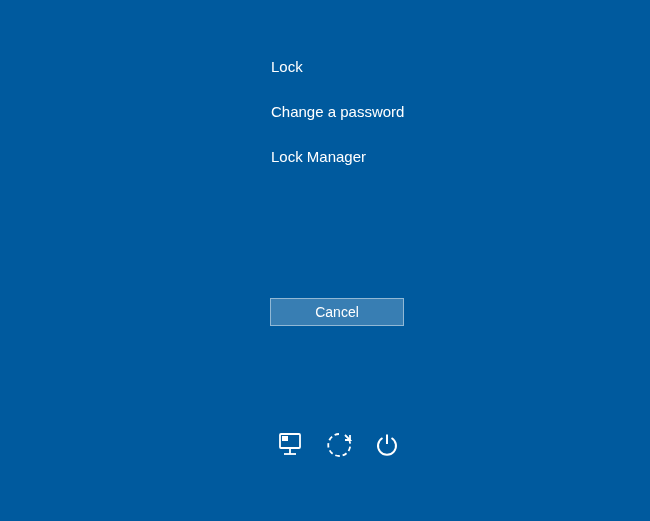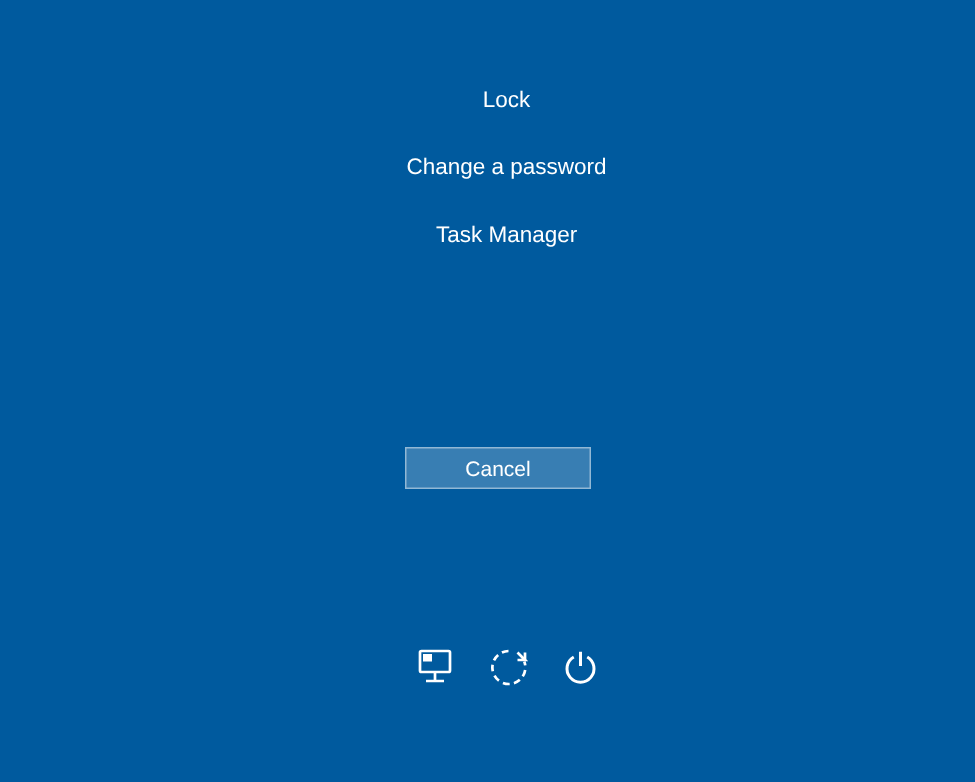--- a/index.html
+++ b/index.html
@@ -21,27 +21,27 @@
       left: 271px;
       top: 58px;
     }
     .menu-item {
       font-size: 15px;
       font-weight: 400;
       color: #ffffff;
       margin-bottom: 28px;
       cursor: pointer;
       display: block;
-      text-align: center;
+      text-align: left;
     }
     .cancel-btn {
       position: absolute;
       left: 270px;
       top: 298px;
-      width: 124px;
+      width: 134px;
       height: 28px;
       background-color: rgba(255,255,255,0.22);
       border: 1px solid rgba(255,255,255,0.45);
       color: #ffffff;
       font-size: 14px;
       font-family: inherit;
       cursor: pointer;
       text-align: center;
       line-height: 26px;
     }
@@ -65,21 +65,21 @@
       stroke: #ffffff;
       fill: none;
     }
   </style>
 </head>
 <body>
 
 <div class="menu">
   <span class="menu-item">Lock</span>
   <span class="menu-item">Change a password</span>
-  <span class="menu-item">Task Manager</span>
+  <span class="menu-item">Lock Manager</span>
 </div>
 
 <button class="cancel-btn">Cancel</button>
 
 <div class="footer-icons">
   <div class="icon-btn">
     <svg width="28" height="26" viewBox="0 0 28 26" stroke-width="1.8">
       <rect x="3" y="2" width="20" height="14" rx="1"></rect>
       <rect x="5" y="4" width="6" height="5" fill="#ffffff" stroke="none"></rect>
       <line x1="13" y1="16" x2="13" y2="22"></line>

